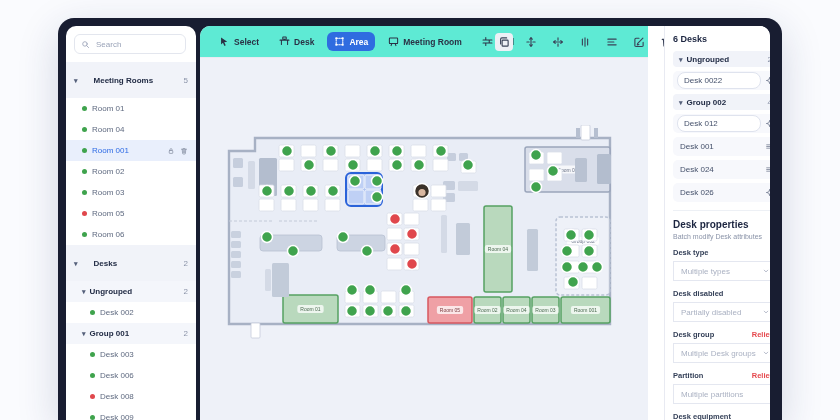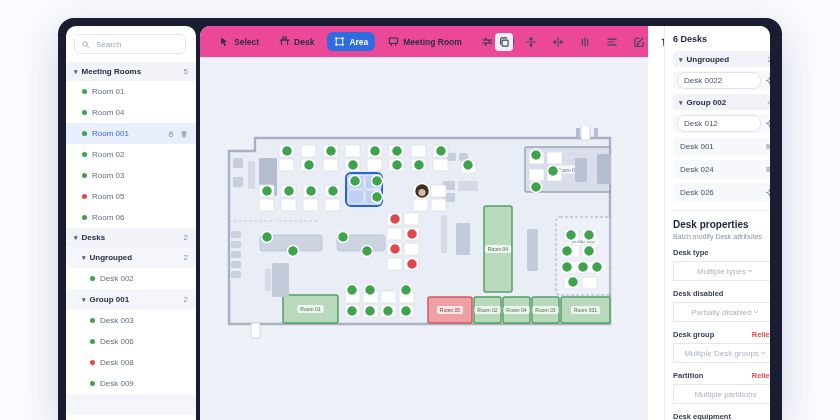--- a/index.html
+++ b/index.html
@@ -25,22 +25,22 @@
     border:1px solid #e3e6ee;border-radius:6px;background:#fff;
     display:flex;align-items:center;gap:4px;padding:0 6px;box-sizing:border-box;
   }
   .searchbox input{
     border:none;outline:none;width:80px;font-size:8px;color:#44506a;
     font-family:"Liberation Sans", sans-serif;background:transparent;
   }
   .searchbox input::placeholder{color:#9aa3b8;}
   .tree{position:absolute;left:0;top:36px;width:130px;}
   .t-header{
-    height:19px;background:#f1f3f9;display:flex;align-items:center;
-    padding:0 8px;font-size:8px;font-weight:bold;color:#222c45;gap:4px;
+    height:36px;background:#f1f3f9;display:flex;align-items:center;
+    padding:0 8px;font-size:8px;font-weight:bold;color:#222c45;gap:16px;
   }
   .t-sub{
     height:21px;background:#f4f6fb;display:flex;align-items:center;
     padding:0 8px 0 16px;font-size:8px;font-weight:bold;color:#222c45;gap:4px;
   }
   .t-item{
     height:21px;display:flex;align-items:center;gap:5px;
     padding:0 8px 0 16px;font-size:8px;color:#5f6a80;
   }
   .t-item.lv2{padding-left:24px;}
@@ -50,21 +50,21 @@
   .dot.green{background:#3fa34d;}
   .dot.red{background:#e0474c;}
   .caret{font-size:7px;color:#55607a;line-height:1;}
   .row-icons{margin-left:auto;display:flex;gap:5px;color:#8a93a6;}
   
   .main{
     position:absolute;left:200px;top:26px;width:570px;height:394px;
     background:#ffffff;border-radius:10px 10px 0 0;overflow:hidden;
   }
   .toolbar{
-    position:absolute;left:0;top:0;width:448px;height:32px;background:#ec4899;
+    position:absolute;left:0;top:0;width:448px;height:32px;background:#5eead4;
     border-bottom:1px solid #e8eaf2;display:flex;align-items:center;
     padding:0 12px;box-sizing:border-box;
   }
   .tool{
     display:flex;align-items:center;gap:4px;font-size:8.5px;font-weight:bold;
     color:#2a3145;padding:4px 7px;border-radius:6px;cursor:default;flex:none;
   }
   .tool.active{background:#2f6ce0;color:#ffffff;}
   .tool .ticon{display:flex;}
   .actions{margin-left:auto;display:flex;gap:9px;align-items:center;color:#3a4257;}
@@ -96,21 +96,21 @@
   .p-icon{color:#7c8599;display:flex;flex:none;}
   .divider{height:1px;background:#edf0f5;margin:8px 0;}
   .props-title{font-size:10px;font-weight:bold;color:#1c2540;margin-bottom:3px;}
   .props-sub{font-size:7px;color:#8a93a8;margin-bottom:8px;}
   .f-labelrow{display:flex;align-items:center;margin-bottom:4px;margin-top:8px;}
   .f-label{font-size:7.5px;font-weight:bold;color:#333f57;}
   .f-action{margin-left:auto;font-size:7.5px;color:#e5484d;font-weight:bold;}
   .f-box{
     height:20px;border:1px solid #e4e7f0;border-radius:0;background:#fff;
     display:flex;align-items:center;padding:0 7px;font-size:8px;color:#aab1c2;
-    justify-content:center;box-sizing:border-box;
+    justify-content:space-between;box-sizing:border-box;
   }
   .scrollthumb{position:absolute;right:2px;top:58px;width:3px;height:70px;background:#dfe3ec;border-radius:2px;}
   svg{display:block;}
 </style>
 </head>
 <body>
 
 <div class="window"></div>
 
 <div class="sidebar">

